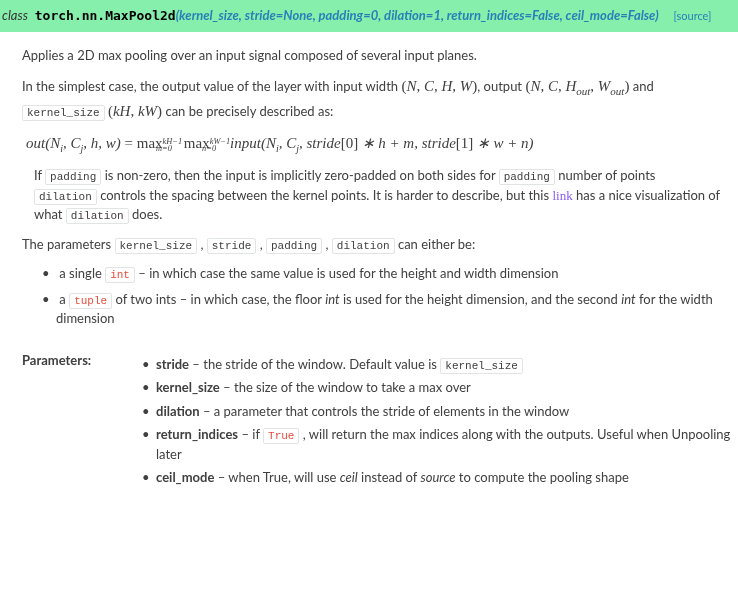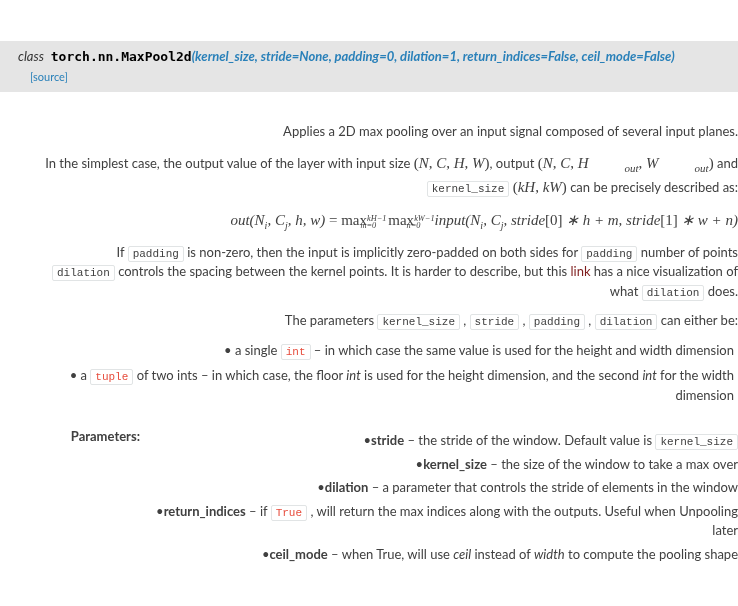--- a/index.html
+++ b/index.html
@@ -5,28 +5,27 @@
   body {
     font-family: Lato, "Helvetica Neue", Arial, sans-serif;
     font-size: 13px;
     color: #404040;
     margin: 0;
     padding: 0;
     width: 738px;
     line-height: 1.5;
   }
   .sig-box {
-    background: #e5e5e5;
-    padding: 6px 18px;
+    background: #86efac;
+    padding: 6px 2px;
     font-family: Lato, Arial, sans-serif;
     font-size: 13px;
     color: #2980B9;
     font-weight: 700;
     font-style: italic;
-    margin-top: 41px;
   }
   .sig-box .kw {
     font-style: italic;
     color: #333;
     font-weight: 400;
     margin-right: 4px;
   }
   .sig-box .clsname {
     font-family: "SFMono-Regular", Consolas, monospace;
     font-style: normal;
@@ -34,60 +33,59 @@
     color: #000;
   }
   .sig-box .src {
     font-style: normal;
     font-weight: 400;
     color: #2980B9;
     font-size: 11px;
     margin-left: 12px;
   }
   .body {
-    padding: 20px 0 0 22px;
+    padding: 4px 0 0 22px;
     font-size: 13px;
     color: #404040;
-    text-align: right;
   }
   .body p {
     margin: 10px 0;
   }
   code {
     font-family: "SFMono-Regular", Consolas, "Liberation Mono", monospace;
     font-size: 11px;
     background: #fff;
     border: 1px solid #e1e4e5;
     padding: 1px 4px;
     color: #e74c3c;
     border-radius: 2px;
   }
   code.gray {
     color: #404040;
   }
   .math {
     font-family: "Cambria Math", "STIX", "Times New Roman", serif;
     font-size: 15px;
   }
-  .math-sub { font-size: 11px; vertical-align: sub; font-style: italic; margin-left: 36px; }
+  .math-sub { font-size: 11px; vertical-align: sub; font-style: italic; }
   .formula {
     font-family: "Cambria Math", "STIX", "Times New Roman", serif;
     font-size: 15px;
     font-style: italic;
     margin: 10px 0 10px 4px;
     white-space: nowrap;
   }
   .formula .rm { font-style: normal; }
   .formula .small { font-size: 10px; }
   .indent1 { padding-left: 12px; }
-  .link { color: #7f1d1d; cursor: pointer; }
-  ul.dash { list-style: none; padding-left: 22px; margin: 8px 4px; }
+  .link { color: #8b5cf6; cursor: pointer; font-family: Liberation Serif, serif; }
+  ul.dash { list-style: none; padding-left: 22px; margin: 8px 12px; }
   ul.dash > li::before { content: "•"; color: #404040; display: inline-block; width: 14px; margin-left: -14px; }
   ul.dash > li { margin: 6px 0; }
-  .params-row { display: flex; margin-top: 22px; gap: 7px; }
+  .params-row { display: flex; margin-top: 22px; }
   .params-label { width: 118px; font-weight: 700; }
   .params-list { flex: 1; }
   .params-list ul { list-style: none; padding-left: 16px; margin: 0; }
   .params-list ul > li::before { content: "•"; display: inline-block; width: 14px; margin-left: -14px; }
   .params-list ul > li { margin: 4px 0; }
   .params-list b { font-weight: 700; }
   em { font-style: italic; }
 </style>
 </head>
 <body>
@@ -96,21 +94,21 @@
   <span class="kw">class</span>
   <span class="clsname">torch.nn.</span><span class="clsname">MaxPool2d</span><span>(kernel_size, stride=None, padding=0, dilation=1, return_indices=False, ceil_mode=False)</span>
   <a class="src">[source]</a>
 </div>
 
 <div class="body">
 
   <p>Applies a 2D max pooling over an input signal composed of several input planes.</p>
 
   <p>
-    <span>In the simplest case, the output value of the layer with input size </span>
+    <span>In the simplest case, the output value of the layer with input width </span>
     <span class="math">(<i>N</i>, <i>C</i>, <i>H</i>, <i>W</i>)</span><span>, output </span>
     <span class="math">(<i>N</i>, <i>C</i>, <i>H<sub class="math-sub">out</sub></i>, <i>W<sub class="math-sub">out</sub></i>)</span>
     <span> and </span>
     <code class="gray">kernel_size</code>
     <span class="math"> (<i>kH</i>, <i>kW</i>)</span>
     <span> can be precisely described as:</span>
   </p>
 
   <div class="formula">
     out(N<sub class="small">i</sub>, C<sub class="small">j</sub>, h, w) <span class="rm">=</span> <span class="rm">max</span><span class="small"><sup>kH−1</sup><sub style="position:relative;left:-26px;">m=0</sub></span><span style="margin-left:-14px;" class="rm">max</span><span class="small"><sup>kW−1</sup><sub style="position:relative;left:-28px;">n=0</sub></span><span style="margin-left:-14px;">input(N<sub class="small">i</sub>, C<sub class="small">j</sub>, stride<span class="rm">[0]</span> ∗ h + m, stride<span class="rm">[1]</span> ∗ w + n)</span>
@@ -144,18 +142,18 @@
   </ul>
 
   <div class="params-row">
     <div class="params-label">Parameters:</div>
     <div class="params-list">
       <ul>
         <li><b>stride</b><span> – the stride of the window. Default value is </span><code class="gray">kernel_size</code></li>
         <li><b>kernel_size</b><span> – the size of the window to take a max over</span></li>
         <li><b>dilation</b><span> – a parameter that controls the stride of elements in the window</span></li>
         <li><b>return_indices</b><span> – if </span><code>True</code><span> , will return the max indices along with the outputs. Useful when Unpooling later</span></li>
-        <li><b>ceil_mode</b><span> – when True, will use </span><em>ceil</em><span> instead of </span><em>width</em><span> to compute the pooling shape</span></li>
+        <li><b>ceil_mode</b><span> – when True, will use </span><em>ceil</em><span> instead of </span><em>source</em><span> to compute the pooling shape</span></li>
       </ul>
     </div>
   </div>
 
 </div>
 
 </body></html>

